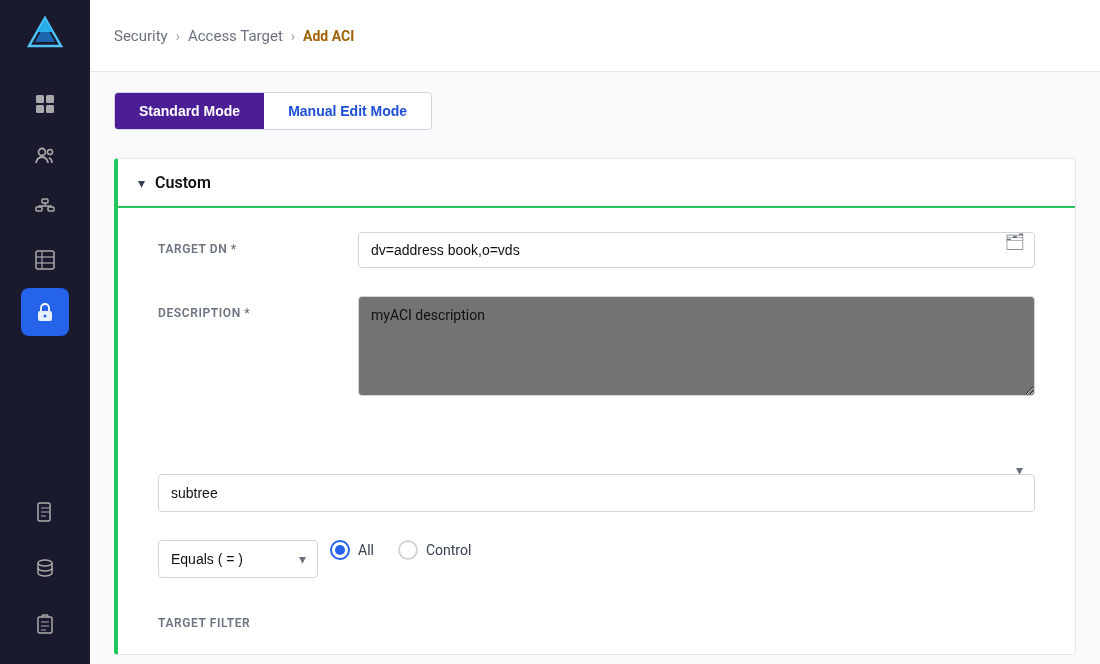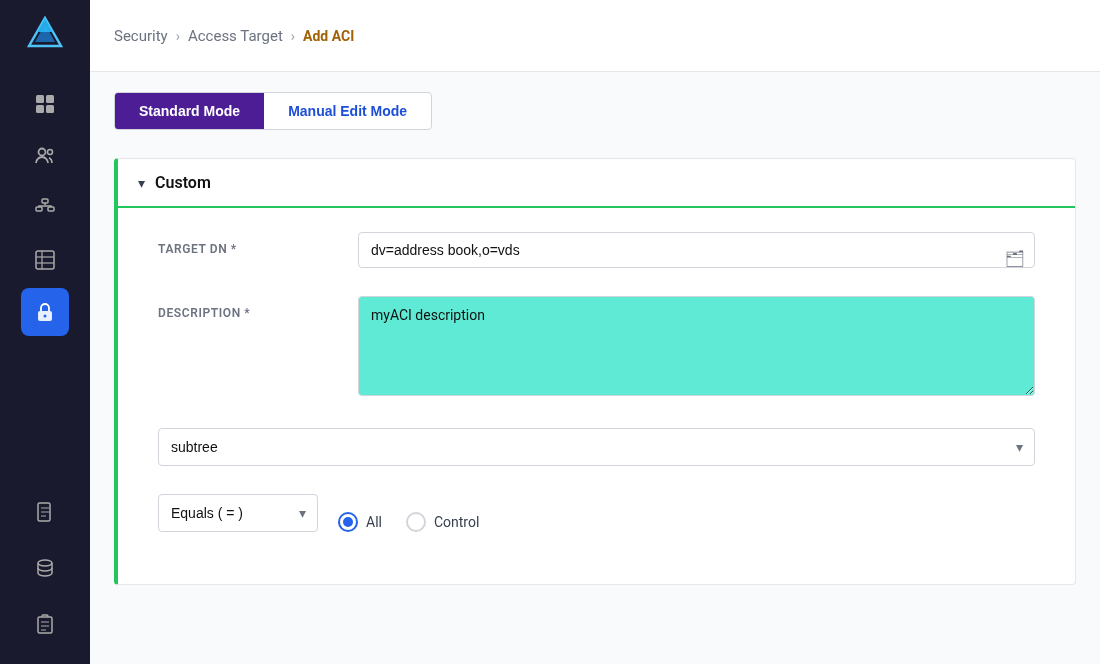--- a/index.html
+++ b/index.html
@@ -165,21 +165,21 @@
       text-transform: uppercase;
       padding-top: 10px;
       flex-shrink: 0;
     }
     .form-control {
       flex: 1;
     }
     .input-with-icon {
       position: relative;
       display: flex;
-      align-items: flex-end;
+      align-items: flex-start;
     }
     .form-input {
       width: 100%;
       padding: 9px 40px 9px 12px;
       border: 1px solid #d1d5db;
       border-radius: 4px;
       font-size: 14px;
       color: #111;
       background: #fff;
       outline: none;
@@ -191,41 +191,42 @@
       font-size: 16px;
       cursor: pointer;
     }
     .form-textarea {
       width: 100%;
       padding: 10px 12px;
       border: 1px solid #d1d5db;
       border-radius: 4px;
       font-size: 14px;
       color: #111;
-      background: #5eead4;
+      background: #737373;
       outline: none;
       resize: vertical;
       min-height: 100px;
       font-family: inherit;
     }
 
     .form-select-wrapper {
       position: relative;
     }
     .form-select {
       width: 100%;
       padding: 10px 36px 10px 12px;
       border: 1px solid #d1d5db;
       border-radius: 4px;
       font-size: 14px;
       color: #111;
       background: #fff;
       appearance: none;
       outline: none;
       cursor: pointer;
+      margin-top: 46px;
     }
     .select-chevron {
       position: absolute;
       right: 12px;
       top: 50%;
       transform: translateY(-50%);
       color: #6b7280;
       pointer-events: none;
       font-size: 14px;
     }
@@ -264,22 +265,22 @@
       background: #2563eb;
     }
     .radio-label {
       font-size: 14px;
       color: #374151;
     }
 
     
     .attributes-row {
       display: flex;
-      align-items: flex-end;
-      gap: 20px;
+      align-items: flex-start;
+      gap: 12px;
     }
     .attributes-select-wrapper {
       position: relative;
       width: 160px;
     }
     .attributes-select {
       width: 100%;
       padding: 10px 36px 10px 12px;
       border: 1px solid #d1d5db;
       border-radius: 4px;
@@ -439,18 +440,19 @@
                 <label class="radio-option">
                   <div class="radio-circle"></div>
                   <span class="radio-label">Control</span>
                 </label>
               </div>
             </div>
           </div>
         </div>
 
         <div class="form-row">
+          <label class="form-label">TARGET FILTER</label>
         </div>
 
       </div>
     </div>
   </div>
 </div>
 
 </body></html>

